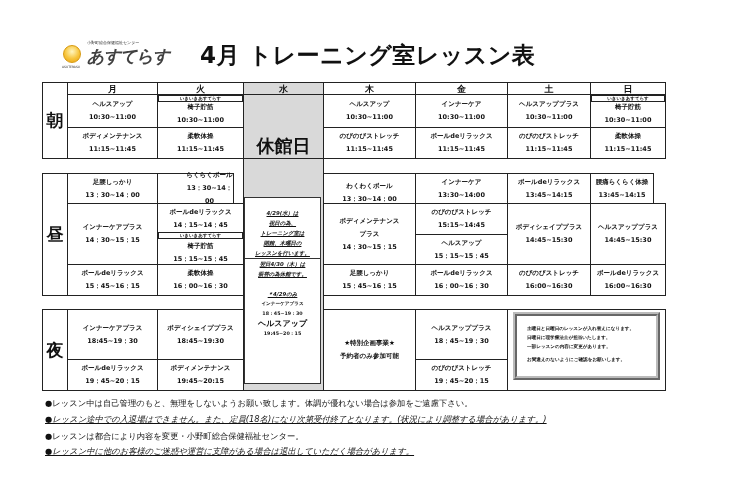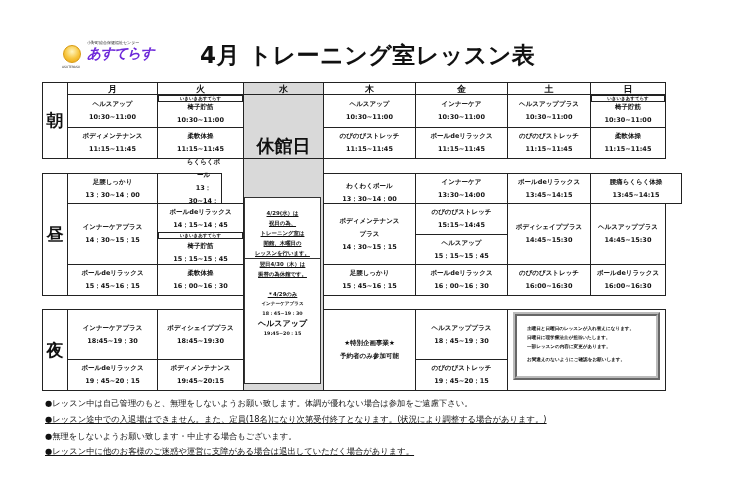--- a/index.html
+++ b/index.html
@@ -1,30 +1,30 @@
 <!DOCTYPE html>
 <html><head>
 <meta charset="utf-8">
 <style>
   html,body{margin:0;padding:0;background:#fff;}
   body{width:740px;height:498px;position:relative;overflow:hidden;font-family:"DejaVu Sans","Liberation Sans",sans-serif;color:#111;}
   .abs{position:absolute;box-sizing:border-box;}
   .logo-circle{left:63px;top:45px;width:18px;height:18px;border-radius:50%;background:radial-gradient(circle at 50% 35%,#fff6c0 0%,#f7c43a 55%,#e8a013 100%);border:1px solid #d79a10;}
   .logo-sub{left:62px;top:65px;font-size:3px;color:#333;}
   .logo-tag{left:87px;top:40px;font-size:4px;color:#333;}
-  .logo-text{left:87px;top:45px;font-size:14px;font-weight:bold;color:#6d28d9;letter-spacing:-1px;font-style:italic;}
+  .logo-text{left:87px;top:45px;font-size:17px;font-weight:bold;color:#404040;letter-spacing:-1px;font-style:italic;}
   .title{left:200px;top:40px;font-size:23px;font-weight:bold;letter-spacing:0.5px;}
   .cell{position:absolute;box-sizing:border-box;border:1px solid #222;display:flex;flex-direction:column;align-items:center;justify-content:center;text-align:center;font-size:6.5px;font-weight:bold;line-height:13px;background:#fff;}
   .hdr{font-size:9px;line-height:12px;}
   .period{font-size:17px;font-weight:bold;}
   .tag{position:absolute;box-sizing:border-box;border:1px solid #222;background:#fff;font-size:4.5px;font-weight:bold;line-height:6px;text-align:center;}
   .closed{background:#d9d9d9;}
   .closed-label{font-size:18px;font-weight:bold;}
   .notice{position:absolute;box-sizing:border-box;border:1.5px solid #333;background:#fff;font-size:5.4px;font-weight:bold;text-align:center;line-height:10px;}
-  .u{text-decoration:underline;}
+  .u{text-decoration:underline;font-style:italic;}
   .boxmsg{position:absolute;box-sizing:border-box;border:4px ridge #bbb;background:#fff;font-size:4.6px;font-weight:bold;padding:8px 8px 0 10px;line-height:9px;}
   .foot{position:absolute;left:45px;font-size:8.3px;white-space:nowrap;}
   .thick{border-width:1.5px;}
 </style>
 </head>
 <body>
 
 <div class="abs logo-circle"></div>
 <div class="abs logo-sub">ASUTERASU</div>
 <div class="abs logo-tag">小野町総合保健福祉センター</div>
@@ -113,21 +113,21 @@
   </div>
 <div class="cell" style="left:67px;top:203px;width:91px;height:62px;">
     <span>インナーケアプラス</span>
     <span>14：30~15：15</span>
   </div>
 <div class="cell" style="left:67px;top:264px;width:91px;height:32px;">
     <span>ボールdeリラックス</span>
     <span>15：45~16：15</span>
   </div>
 
-<div class="cell" style="left:157px;top:173px;width:65px;height:31px;padding-left:28px;">
+<div class="cell" style="left:157px;top:173px;width:77px;height:31px;padding-left:28px;">
     <span>らくらくボール</span>
     <span>13：30~14：00</span>
   </div>
 <div class="cell" style="left:157px;top:203px;width:87px;height:32px;">
     <span>ボールdeリラックス</span>
     <span>14：15~14：45</span>
   </div>
 <div class="cell" style="left:157px;top:234px;width:87px;height:31px;padding-top:6px;">
     <span>椅子貯筋</span>
     <span>15：15~15：45</span>
@@ -175,21 +175,21 @@
   </div>
 <div class="cell" style="left:507px;top:203px;width:84px;height:62px;">
     <span>ボディシェイププラス</span>
     <span>14:45~15:30</span>
   </div>
 <div class="cell" style="left:507px;top:264px;width:84px;height:32px;">
     <span>のびのびストレッチ</span>
     <span>16:00~16:30</span>
   </div>
 
-<div class="cell" style="left:590px;top:173px;width:92px;height:31px;">
+<div class="cell" style="left:590px;top:173px;width:64px;height:31px;">
     <span>腰痛らくらく体操</span>
     <span>13:45~14:15</span>
   </div>
 <div class="cell" style="left:590px;top:203px;width:76px;height:62px;">
     <span>ヘルスアッププラス</span>
     <span>14:45~15:30</span>
   </div>
 <div class="cell" style="left:590px;top:264px;width:76px;height:32px;">
     <span>ボールdeリラックス</span>
     <span>16:00~16:30</span>
@@ -253,14 +253,14 @@
   <div style="height:10px"></div>
   <div class="u">＊4/29のみ</div>
   <div style="font-size:4.6px">インナーケアプラス</div>
   <div style="font-size:4.8px">18：45~19：30</div>
   <div style="font-size:8px">ヘルスアップ</div>
   <div style="font-size:4.8px">19:45~20：15</div>
 </div>
 
 <div class="foot" style="top:398px;">●レッスン中は自己管理のもと、無理をしないようお願い致します。体調が優れない場合は参加をご遠慮下さい。</div>
 <div class="foot u" style="top:414px;">●レッスン途中での入退場はできません。また、定員(18名)になり次第受付終了となります。(状況により調整する場合があります。)</div>
-<div class="foot" style="top:431px;">●無理をしないようお願い致します・中止する場合もございます。</div>
+<div class="foot" style="top:431px;">●レッスンは都合により内容を変更・小野町総合保健福祉センター。</div>
 <div class="foot u" style="top:446px;">●レッスン中に他のお客様のご迷惑や運営に支障がある場合は退出していただく場合があります。</div>
 
 </body></html>

